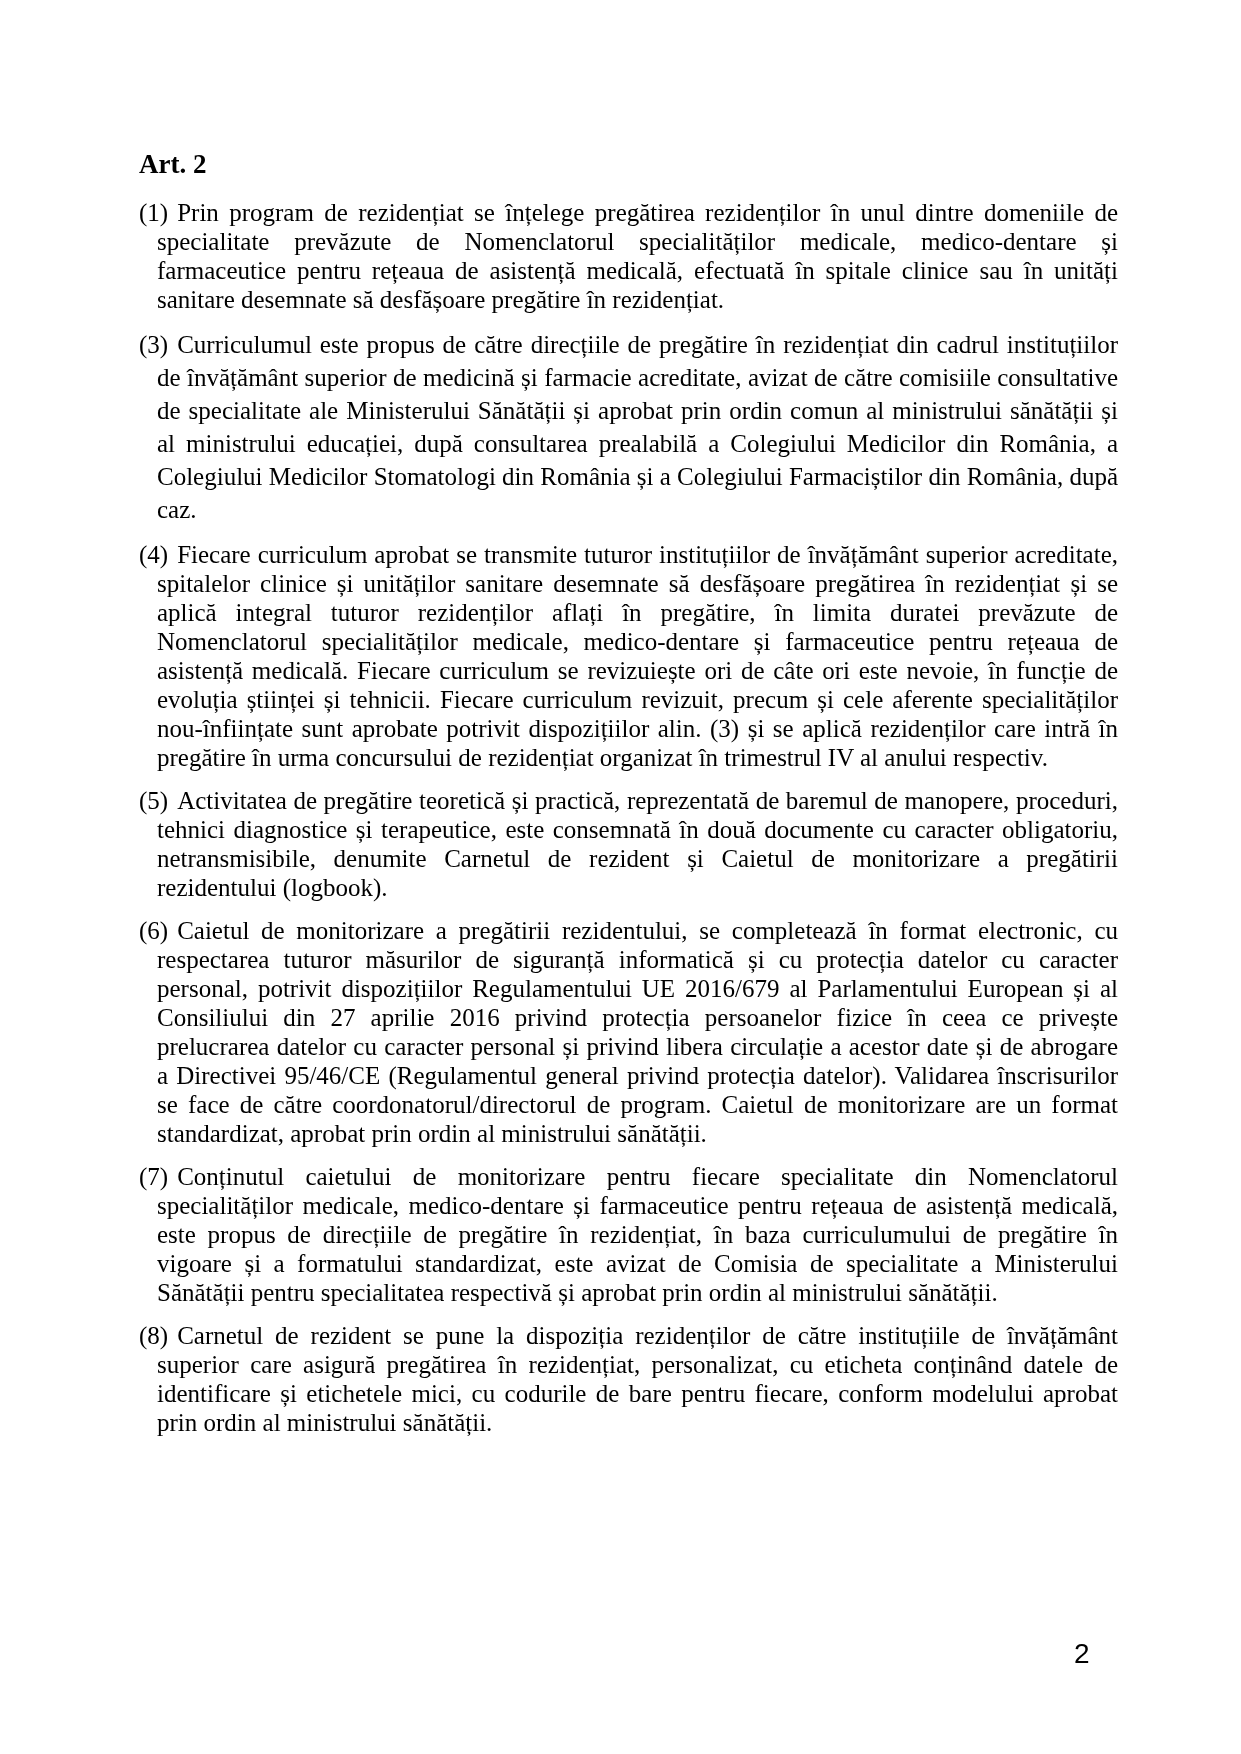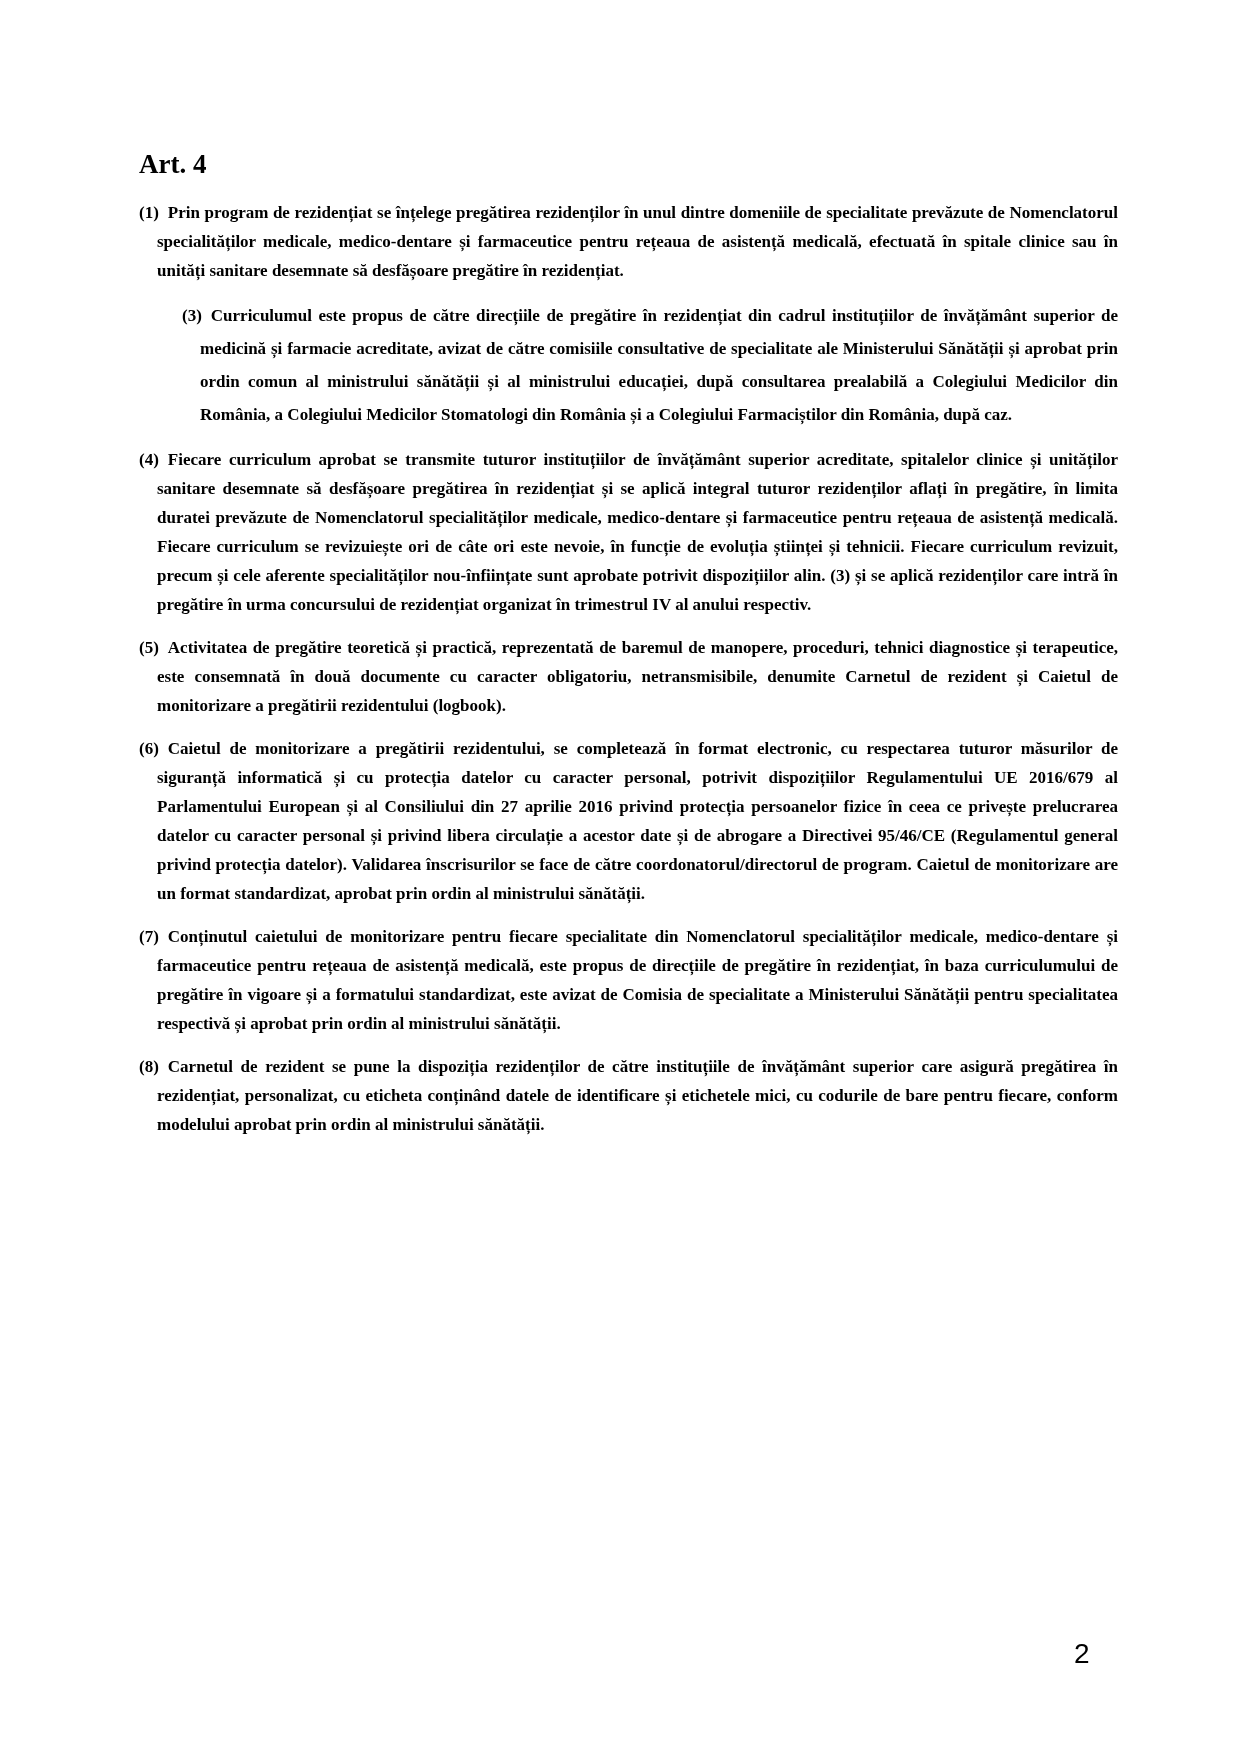--- a/index.html
+++ b/index.html
@@ -22,51 +22,49 @@
     top: 148px;
     width: 979px;
   }
   .heading {
     font-size: 27px;
     font-weight: bold;
     line-height: 32px;
     margin: 0 0 18px 0;
   }
   .para {
-    font-size: 17px;
+    font-size: 25px;
     line-height: 29px;
     text-align: justify;
     margin: 0 0 14px 0;
     padding-left: 18px;   
     text-indent: -18px;   
-    font-weight: bold;
   }
   .para.spaced {
     line-height: 33px;    
-    margin-left: 43px;
   }
   .para .marker {
     padding-right: 9px;   
   }
   .page-number {
     position: absolute;
     left: 1074px;
     top: 1638px;
     font-family: "Liberation Sans", sans-serif;
     font-size: 28px;
     line-height: 32px;
   }
 </style>
 </head>
 <body>
 
 <div class="page">
   <div class="content">
 
-    <div class="heading">Art. 4</div>
+    <div class="heading">Art. 2</div>
 
     <p class="para"><span class="marker">(1)</span><span>Prin program de rezidențiat se înțelege pregătirea rezidenților în unul dintre domeniile de specialitate prevăzute de Nomenclatorul specialităților medicale, medico-dentare și farmaceutice pentru rețeaua de asistență medicală, efectuată în spitale clinice sau în unități sanitare desemnate să desfășoare pregătire în rezidențiat.</span></p>
 
 
     <p class="para spaced"><span class="marker">(3)</span><span>Curriculumul este propus de către direcțiile de pregătire în rezidențiat din cadrul instituțiilor de învățământ superior de medicină și farmacie acreditate, avizat de către comisiile consultative de specialitate ale Ministerului Sănătății și aprobat prin ordin comun al ministrului sănătății și al ministrului educației, după consultarea prealabilă a Colegiului Medicilor din România, a Colegiului Medicilor Stomatologi din România și a Colegiului Farmaciștilor din România, după caz.</span></p>
 
     <p class="para"><span class="marker">(4)</span><span>Fiecare curriculum aprobat se transmite tuturor instituțiilor de învățământ superior acreditate, spitalelor clinice și unităților sanitare desemnate să desfășoare pregătirea în rezidențiat și se aplică integral tuturor rezidenților aflați în pregătire, în limita duratei prevăzute de Nomenclatorul specialităților medicale, medico-dentare și farmaceutice pentru rețeaua de asistență medicală. Fiecare curriculum se revizuiește ori de câte ori este nevoie, în funcție de evoluția științei și tehnicii. Fiecare curriculum revizuit, precum și cele aferente specialităților nou-înființate sunt aprobate potrivit dispozițiilor alin. (3) și se aplică rezidenților care intră în pregătire în urma concursului de rezidențiat organizat în trimestrul IV al anului respectiv.</span></p>
 
     <p class="para"><span class="marker">(5)</span><span>Activitatea de pregătire teoretică și practică, reprezentată de baremul de manopere, proceduri, tehnici diagnostice și terapeutice, este consemnată în două documente cu caracter obligatoriu, netransmisibile, denumite Carnetul de rezident și Caietul de monitorizare a pregătirii rezidentului (logbook).</span></p>
 

